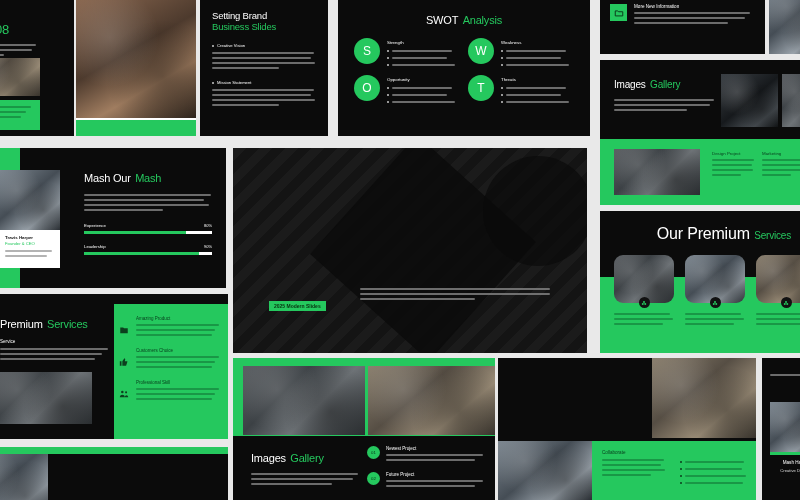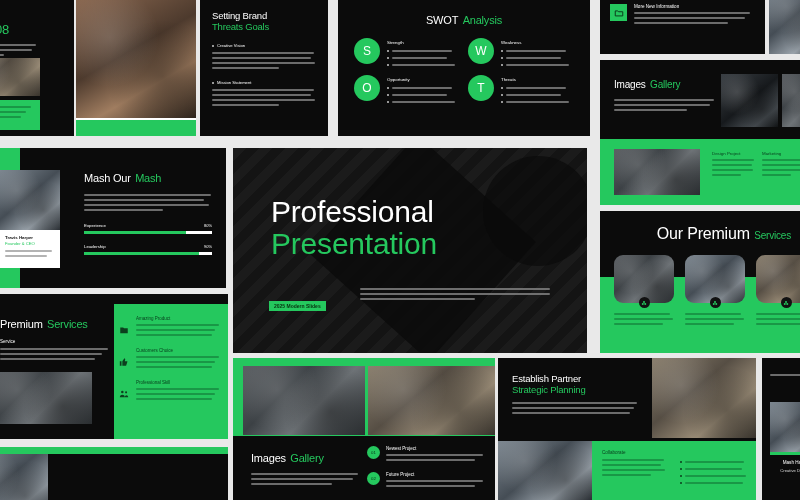--- a/index.html
+++ b/index.html
@@ -73,21 +73,21 @@
   </div>
 
   <div class="slide" style="left:76px; top:-4px; width:120px; height:140px; background:#fff;">
     <div class="ph brick" style="position:absolute; left:0; top:0; width:120px; height:122px;"></div>
     <div class="gbg" style="position:absolute; left:0; bottom:0; width:120px; height:16px;"></div>
   </div>
 
   <div class="slide" style="left:200px; top:-4px; width:128px; height:140px;">
     <div style="padding:15px 12px;">
       <div class="title wtxt" style="font-size:9.5px;">Setting Brand</div>
-      <div class="title green" style="font-size:9.5px;">Threats Goals</div>
+      <div class="title green" style="font-size:9.5px;">Business Slides</div>
 
       <div style="margin-top:11px;">
         <div style="display:flex; gap:3px; align-items:center;">
           <span class="bullet-dot" style="margin-top:0"></span>
           <span class="wtxt" style="font-size:4.2px;">Creative Vision</span>
         </div>
         <div style="margin-top:4px;">
           <div class="ln" style="width:98%"></div>
             <div class="ln" style="width:95%"></div>
           <div class="ln" style="width:99%"></div>
@@ -361,24 +361,20 @@
         </div>
       </div>
     </div>
   </div>
 
   <div class="slide" style="left:233px; top:148px; width:354px; height:205px;">
     <div class="hero-bg"></div>
     <div class="hero-shape" style="left:110px; top:20px; width:160px; height:160px; transform:rotate(42deg); opacity:.85;"></div>
     <div class="hero-shape" style="left:250px; top:8px; width:110px; height:110px; border-radius:50%; opacity:.7;"></div>
 
-    <div style="position:relative; padding:48px 0 0 38px;">
-      <div class="title wtxt" style="font-size:30px; line-height:1.05;">Professional</div>
-      <div class="title green" style="font-size:30px; line-height:1.05;">Presentation</div>
-    </div>
 
     <div style="position:absolute; left:127px; top:140px; width:192px;">
       <div class="ln" style="width:99%"></div>
         <div class="ln" style="width:99%"></div>
         <div class="ln" style="width:60%"></div>
     </div>
 
     <div class="gbg badge" style="position:absolute; left:36px; top:153px;">2025 Modern Slides</div>
   </div>
 
@@ -483,29 +479,20 @@
           <div class="ln" style="width:96%"></div>
             <div class="ln" style="width:88%"></div>
         </div>
       </div>
     </div>
   </div>
 
   <div class="slide" style="left:498px; top:358px; width:258px; height:142px;">
     <div class="ph warm" style="position:absolute; right:0; top:0; width:104px; height:80px;"></div>
 
-    <div style="position:absolute; left:14px; top:16px; width:128px;">
-      <div class="title wtxt" style="font-size:9.5px;">Establish Partner</div>
-      <div class="title green" style="font-size:9.5px;">Strategic Planning</div>
-      <div style="margin-top:7px;">
-        <div class="ln" style="width:98%"></div>
-          <div class="ln" style="width:95%"></div>
-          <div class="ln" style="width:92%"></div>
-      </div>
-    </div>
 
     <div class="ph cool" style="position:absolute; left:0; top:83px; width:94px; height:59px;"></div>
 
     <div class="gbg" style="position:absolute; left:94px; top:83px; width:164px; height:59px; padding:9px 10px;">
       <div style="font-size:4.6px; color:#08431f; margin-bottom:4px;">Collaborate</div>
       <div style="display:flex; gap:12px;">
         <div style="flex:1;">
           <div class="ln on-green" style="width:94%"></div>
             <div class="ln on-green" style="width:90%"></div>
           <div class="ln on-green" style="width:96%"></div>

